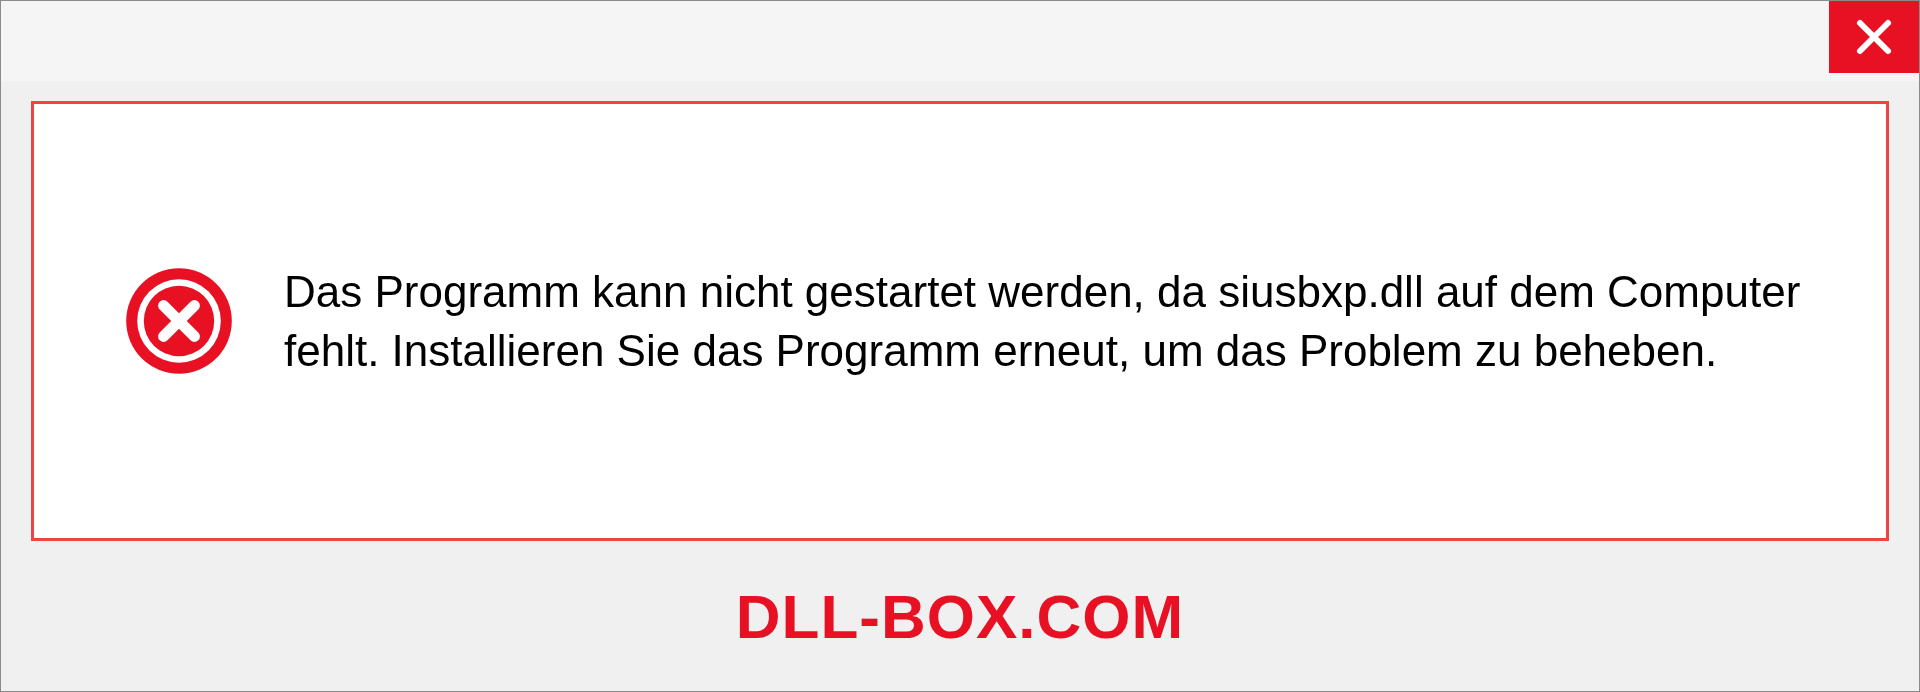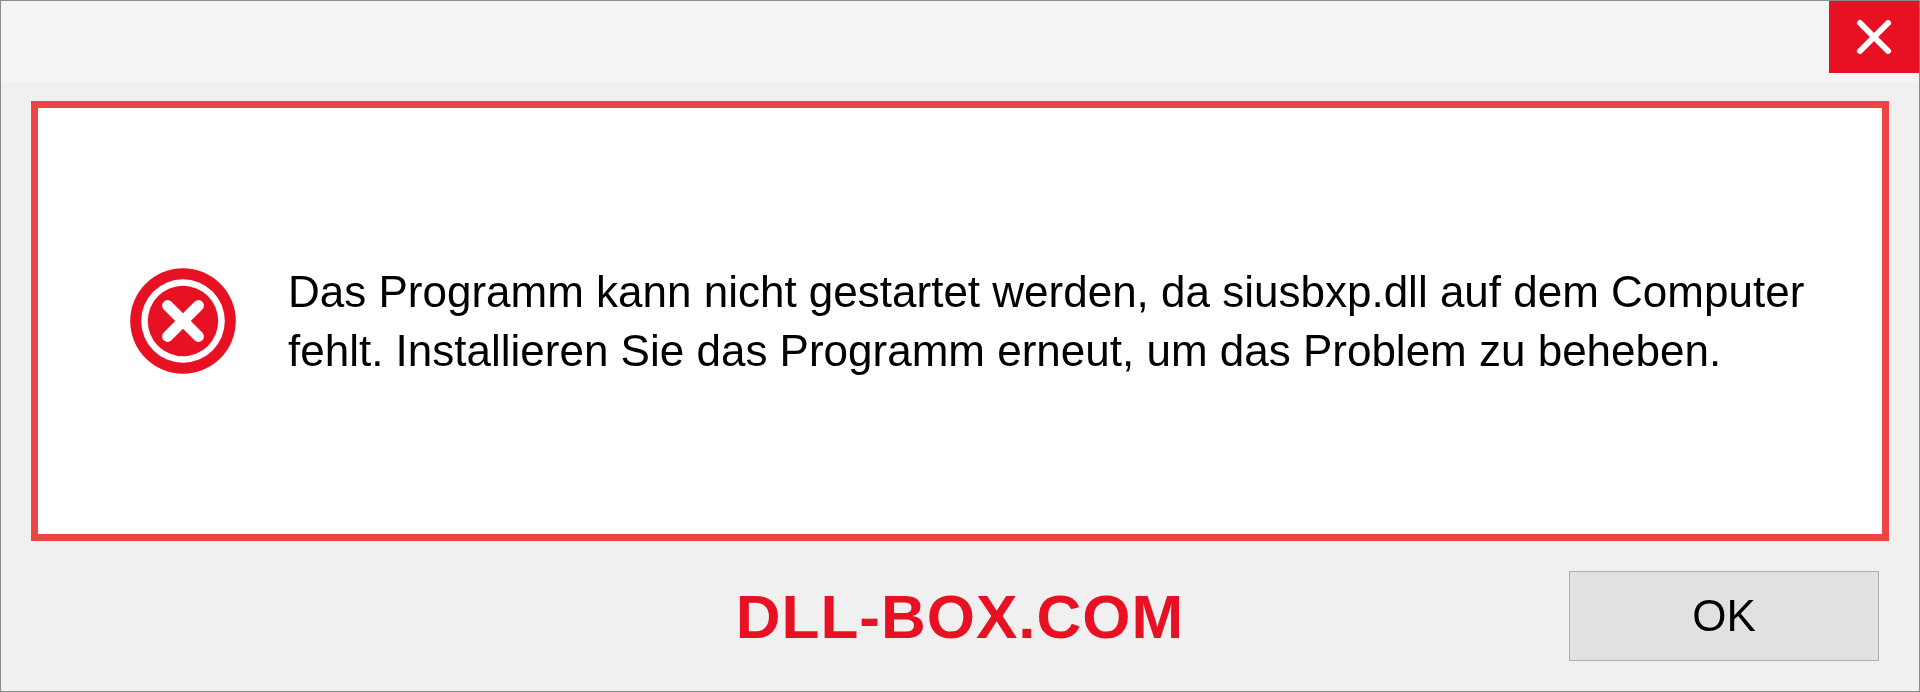--- a/index.html
+++ b/index.html
@@ -48,21 +48,21 @@
       justify-content: center;
       cursor: pointer;
     }
     .close-btn svg {
       width: 40px;
       height: 40px;
     }
     .content-area {
       margin: 20px 30px 20px 30px;
       background: #ffffff;
-      border: 7px solid #ef4444;
+      border: 3px solid #ef4444;
       flex: 1;
       display: flex;
       align-items: center;
       padding: 50px 60px 50px 90px;
       gap: 50px;
     }
     .error-icon {
       flex-shrink: 0;
       width: 110px;
       height: 110px;
@@ -71,21 +71,21 @@
       font-size: 44px;
       color: #000000;
       line-height: 1.35;
       font-weight: 400;
     }
     .footer {
       height: 130px;
       display: flex;
       align-items: center;
       justify-content: flex-end;
-      padding: 0 40px 20px 40px;
+      padding: 0 24px 20px 40px;
       position: relative;
     }
     .watermark {
       position: absolute;
       left: 50%;
       transform: translateX(-50%);
       font-size: 62px;
       font-weight: 900;
       color: #e81123;
       letter-spacing: 1px;
@@ -126,17 +126,14 @@
         <circle cx="50" cy="50" r="32" fill="#e81123"></circle>
         <line x1="36" y1="36" x2="64" y2="64" stroke="#ffffff" stroke-width="10" stroke-linecap="round"></line>
         <line x1="64" y1="36" x2="36" y2="64" stroke="#ffffff" stroke-width="10" stroke-linecap="round"></line>
       </svg>
     </div>
     <div class="message-text">Das Programm kann nicht gestartet werden, da siusbxp.dll auf dem Computer fehlt. Installieren Sie das Programm erneut, um das Problem zu beheben.</div>
   </div>
 
   <div class="footer">
     <div class="watermark">DLL-BOX.COM</div>
-    <div class="ok-btn">
-      <span>OK</span>
-    </div>
   </div>
 </div>
 
 </body></html>

